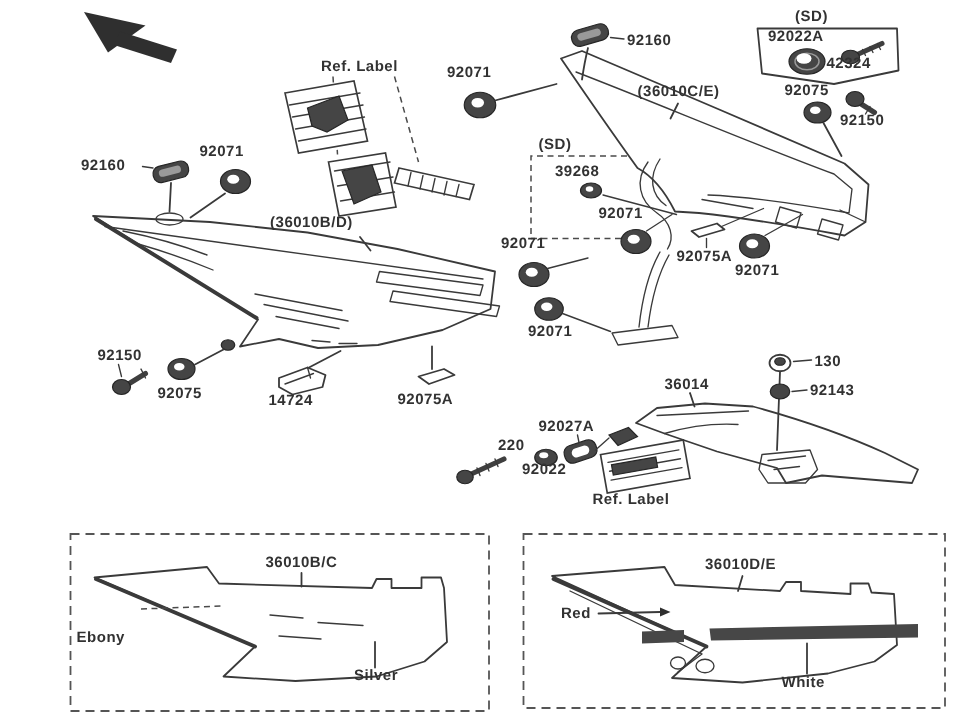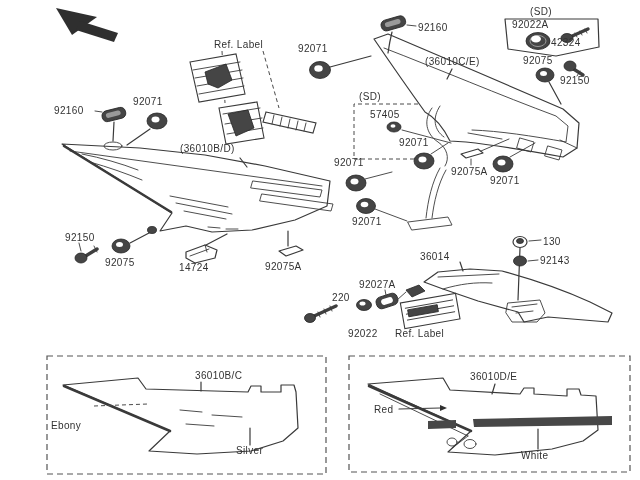--- a/index.html
+++ b/index.html
@@ -1,19 +1,19 @@
 <!DOCTYPE html>
 <html><head>
 <meta charset="utf-8">
 <style>
   html,body{margin:0;padding:0;background:#e9e9e9}
   .stage{position:relative;width:640px;height:480px;background:#ffffff;overflow:hidden;
          font-family:"Liberation Sans",sans-serif}
   .stage svg{position:absolute;left:0;top:0}
-  .lbl{position:absolute;font-size:10px;font-weight:normal;color:#323232;letter-spacing:.35px;
+  .lbl{position:absolute;font-size:10px;font-weight:bold;color:#323232;letter-spacing:.35px;
        white-space:nowrap;line-height:11px}
   .ln{fill:none;stroke:#3a3a3a;stroke-width:1.2;stroke-linecap:round;stroke-linejoin:round}
   .thin{stroke-width:.9}
   .thk{stroke-width:2.6}
   .dsh{fill:none;stroke:#4a4a4a;stroke-width:1;stroke-dasharray:4 3}
   .dshbox{fill:none;stroke:#555;stroke-width:1.2;stroke-dasharray:6 4}
   .dk{fill:#454545;stroke:#262626;stroke-width:.8}
   .lt{fill:#ffffff;stroke:none}
   .md{fill:#9a9a9a;stroke:none}
   .mr{fill:none;stroke:#999;stroke-width:1}
@@ -240,41 +240,41 @@
 <div class="lbl" style="left:214px;top:39px">Ref. Label</div>
 <div class="lbl" style="left:298px;top:43px">92071</div>
 <div class="lbl" style="left:418px;top:22px">92160</div>
 <div class="lbl" style="left:530px;top:6px">(SD)</div>
 <div class="lbl" style="left:512px;top:19px">92022A</div>
 <div class="lbl" style="left:551px;top:37px">42324</div>
 <div class="lbl" style="left:523px;top:55px">92075</div>
 <div class="lbl" style="left:560px;top:75px">92150</div>
 <div class="lbl" style="left:425px;top:56px">(36010C/E)</div>
 <div class="lbl" style="left:359px;top:91px">(SD)</div>
-<div class="lbl" style="left:370px;top:109px">57405</div>
+<div class="lbl" style="left:370px;top:109px">39268</div>
 <div class="lbl" style="left:54px;top:105px">92160</div>
 <div class="lbl" style="left:133px;top:96px">92071</div>
 <div class="lbl" style="left:180px;top:143px">(36010B/D)</div>
 <div class="lbl" style="left:399px;top:137px">92071</div>
 <div class="lbl" style="left:334px;top:157px">92071</div>
 <div class="lbl" style="left:451px;top:166px">92075A</div>
 <div class="lbl" style="left:490px;top:175px">92071</div>
 <div class="lbl" style="left:352px;top:216px">92071</div>
 <div class="lbl" style="left:65px;top:232px">92150</div>
 <div class="lbl" style="left:105px;top:257px">92075</div>
 <div class="lbl" style="left:179px;top:262px">14724</div>
 <div class="lbl" style="left:265px;top:261px">92075A</div>
 <div class="lbl" style="left:543px;top:236px">130</div>
 <div class="lbl" style="left:540px;top:255px">92143</div>
-<div class="lbl" style="left:420px;top:251px">36014</div>
+<div class="lbl" style="left:443px;top:251px">36014</div>
 <div class="lbl" style="left:359px;top:279px">92027A</div>
 <div class="lbl" style="left:332px;top:292px">220</div>
-<div class="lbl" style="left:348px;top:328px">92022</div>
+<div class="lbl" style="left:348px;top:308px">92022</div>
 <div class="lbl" style="left:395px;top:328px">Ref. Label</div>
 
-<div class="lbl" style="left:195px;top:370px">36010B/C</div>
+<div class="lbl" style="left:177px;top:370px">36010B/C</div>
 <div class="lbl" style="left:51px;top:420px">Ebony</div>
 <div class="lbl" style="left:236px;top:445px">Silver</div>
 <div class="lbl" style="left:470px;top:371px">36010D/E</div>
 <div class="lbl" style="left:374px;top:404px">Red</div>
 <div class="lbl" style="left:521px;top:450px">White</div>
 
 </div>
 
 </body></html>

